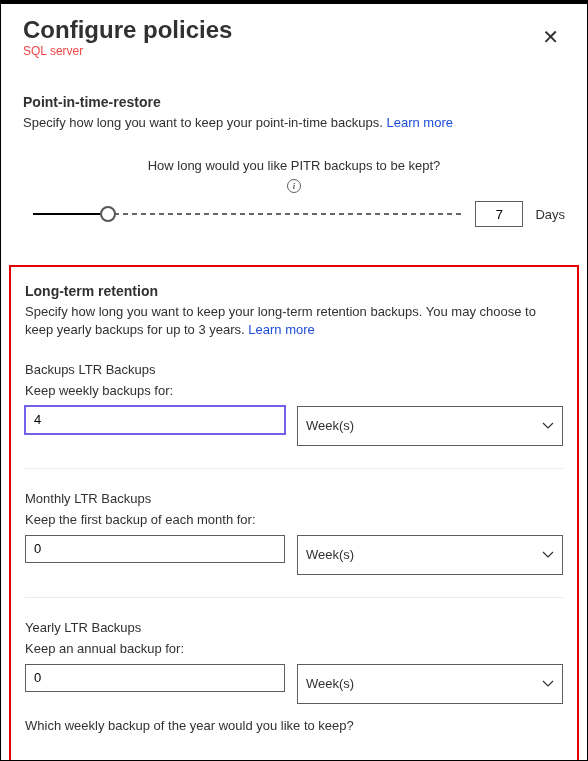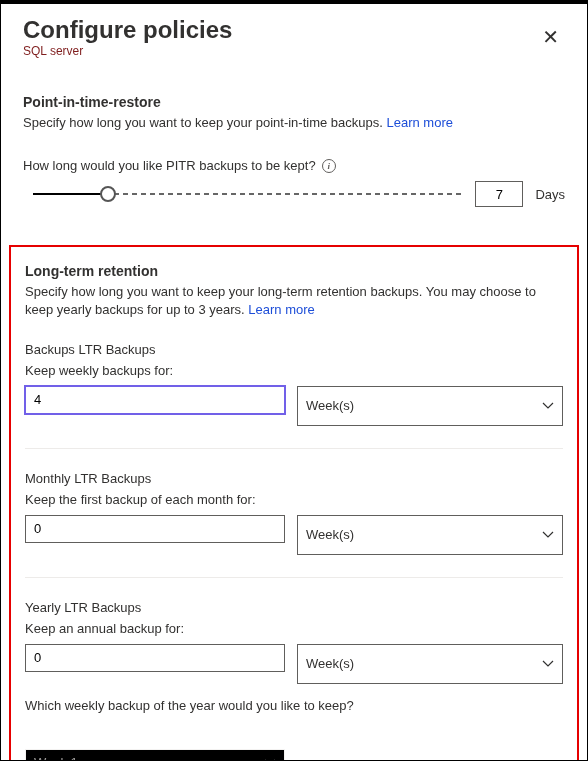--- a/index.html
+++ b/index.html
@@ -29,21 +29,21 @@
       justify-content: space-between;
       align-items: center;
     }
     .title {
       font-size: 24px;
       font-weight: 600;
       color: #323130;
     }
     .subtitle {
       font-size: 12px;
-      color: #7f1d1d;
+      color: #ef4444;
       margin-top: 0px;
     }
     .close-x {
       font-size: 20px;
       font-weight: 300;
       cursor: pointer;
       color: #323130;
       padding: 4px 6px;
       line-height: 1;
     }
@@ -62,20 +62,21 @@
     .link {
       color: #1d4ed8;
       cursor: pointer;
     }
     .pitr-question {
       margin-top: 26px;
       font-size: 13px;
       display: flex;
       align-items: center;
       gap: 6px;
+      flex-direction: column;
     }
     .info-icon {
       width: 14px;
       height: 14px;
       border: 1px solid #605e5c;
       border-radius: 50%;
       font-size: 9px;
       display: inline-flex;
       align-items: center;
       justify-content: center;

